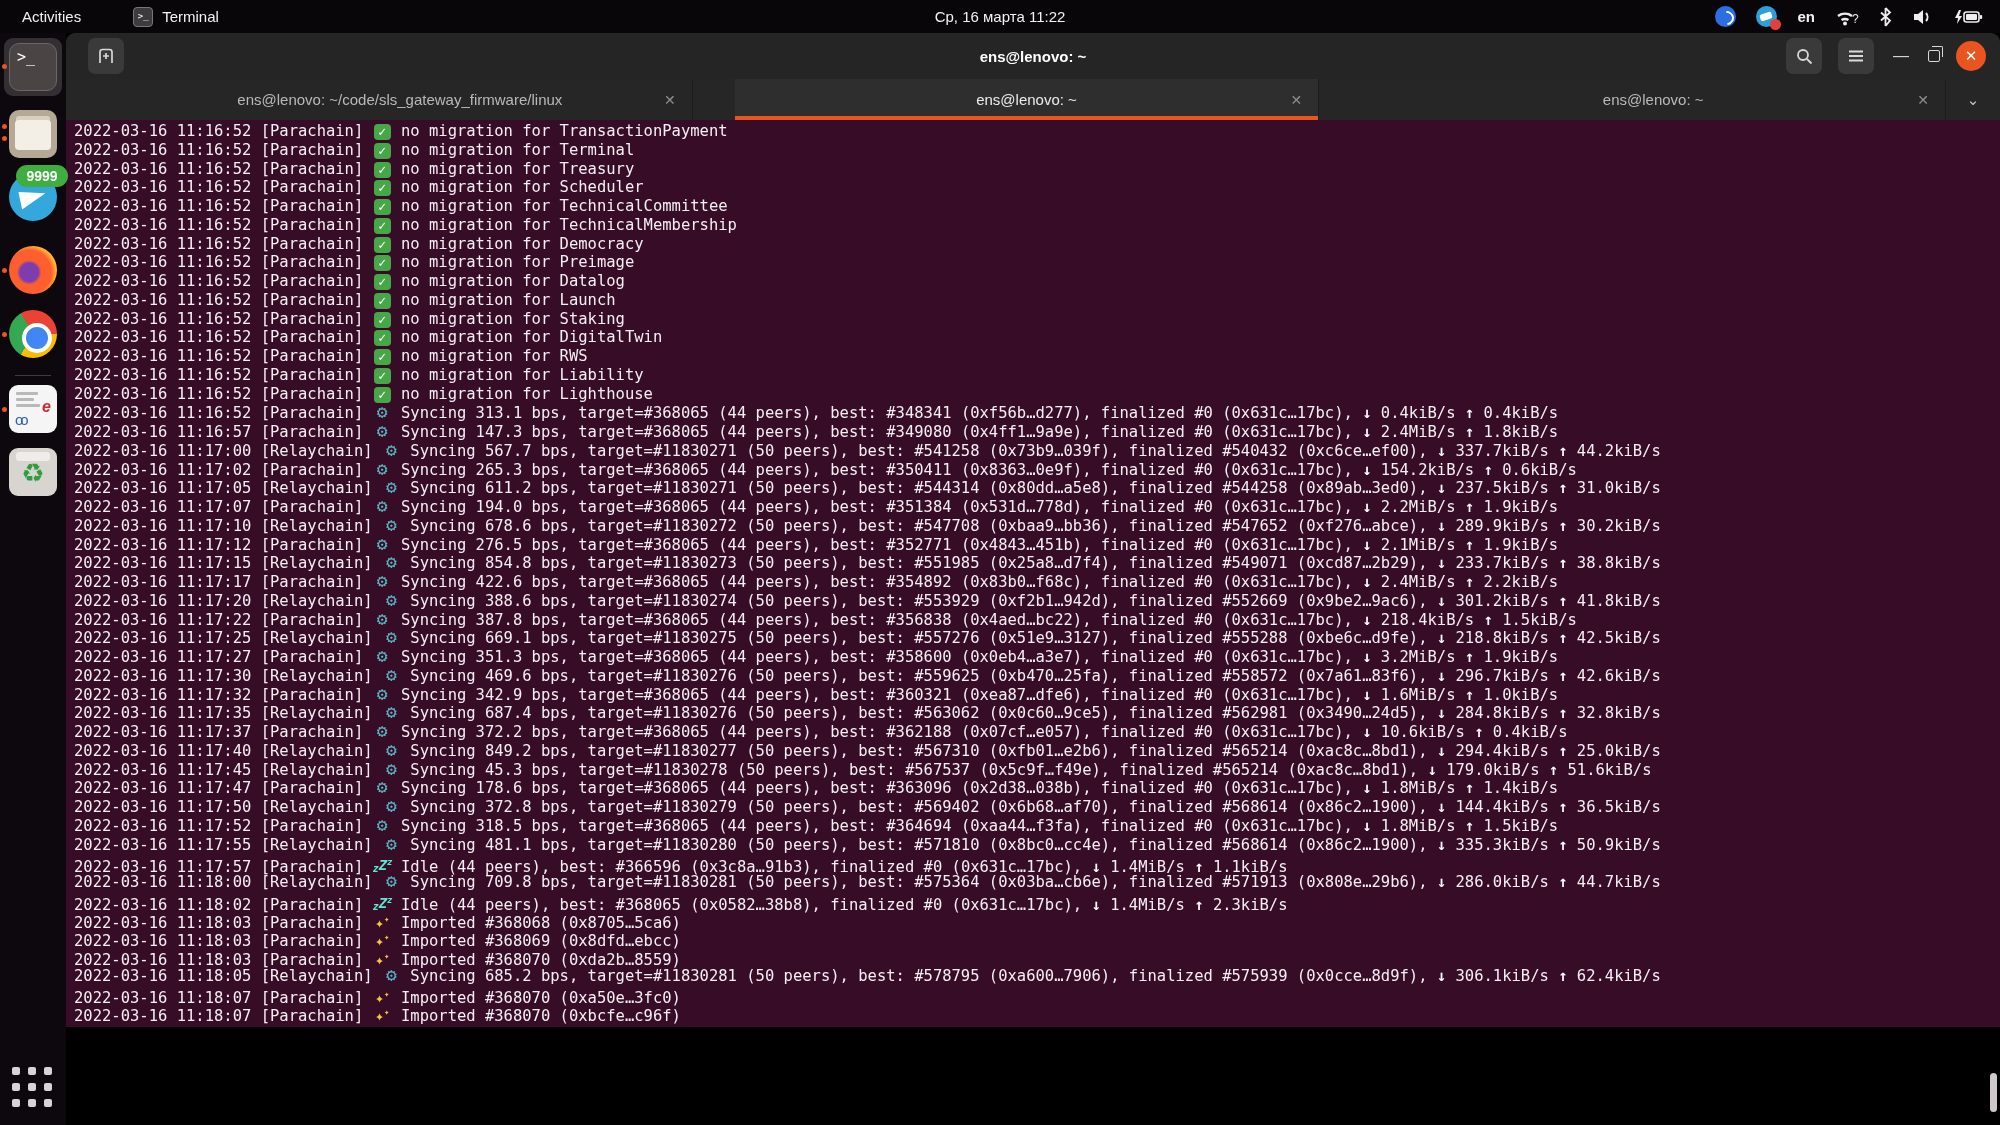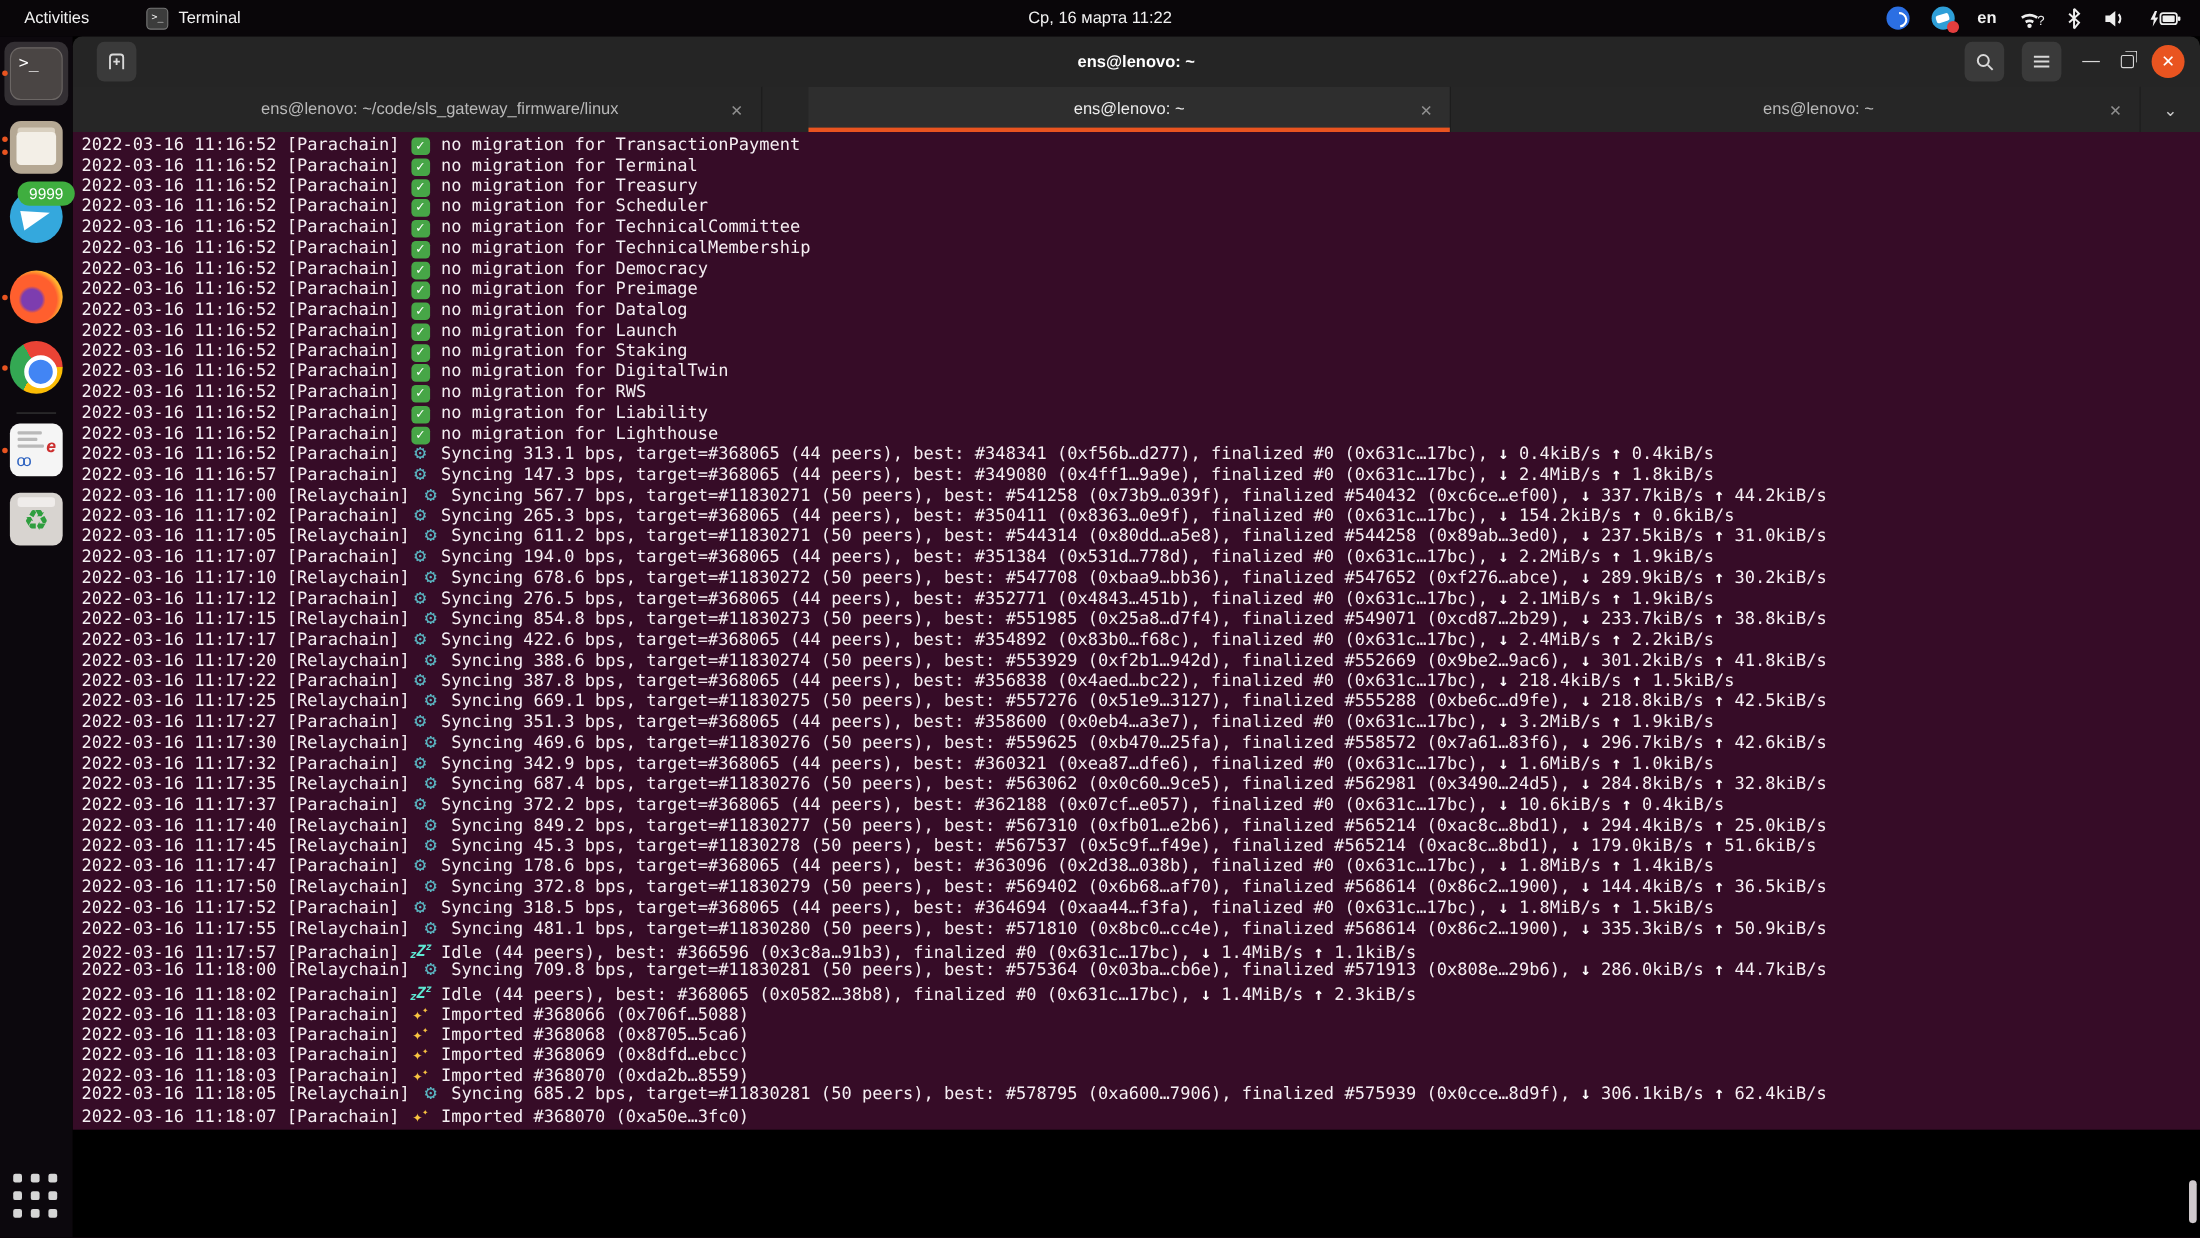--- a/index.html
+++ b/index.html
@@ -31,21 +31,21 @@
   .dock-dot { position:absolute; left:-7px; width:5px; height:5px; border-radius:50%; background:#e95420; }
   .tile-term-wrap { position:absolute; left:4px; top:5px; width:58px; height:58px; background:rgba(255,255,255,.16); border-radius:9px; }
   .tile-term { position:absolute; left:5px; top:5px; width:48px; height:48px; background:#4a4544; border:1px solid #6b6664;
                border-radius:10px; color:#fff; font-family:"DejaVu Sans Mono",monospace; font-size:15px; padding:4px 0 0 7px; }
   .tile-files { background:#b5a894; border-radius:10px; }
   .tile-files::after { content:""; position:absolute; left:6px; top:10px; width:36px; height:30px; background:#f3efe7; border-radius:4px; box-shadow:0 -5px 0 -1px #d9d0c0; }
   .tile-tg { background:#34a8dd; border-radius:50%; }
   .tile-tg::after { content:""; position:absolute; left:11px; top:16px; width:0; height:0;
                     border-left:26px solid #fff; border-top:7px solid transparent; border-bottom:11px solid transparent; transform:rotate(-12deg); }
   .tg-badge { position:absolute; left:7px; top:-8px; min-width:52px; height:22px; background:#3fae3f; border-radius:12px;
-              color:#fff; font-size:14px; font-weight:normal; text-align:center; line-height:22px; padding:0 6px; z-index:2; }
+              color:#fff; font-size:14px; font-weight:bold; text-align:center; line-height:22px; padding:0 6px; z-index:2; }
   .tile-ff { border-radius:50%; background:radial-gradient(circle at 42% 55%, #7d3daf 0 24%, #ff5f2e 32% 58%, #ffb32e 70%); }
   .tile-chrome { border-radius:50%;
       background:conic-gradient(from -30deg, #ea4335 0 120deg, #fbbc05 120deg 240deg, #34a853 240deg 360deg); }
   .tile-chrome::after { content:""; position:absolute; left:13px; top:13px; width:22px; height:22px; border-radius:50%;
       background:#4285f4; border:4px solid #fff; }
   .dock-divider { position:absolute; left:15px; width:36px; height:1px; background:#3d3d3d; }
   .tile-docs { background:#f5f5f5; border-radius:9px; }
   .tile-docs .dl { position:absolute; left:7px; height:3px; background:#b9b9b9; border-radius:1px; }
   .tile-docs .de { position:absolute; right:6px; top:13px; color:#cc2e2e; font-size:16px; font-weight:bold; font-style:italic; }
   .tile-docs .dg { position:absolute; left:6px; bottom:5px; font-size:15px; color:#2d62c0; letter-spacing:-3px; }
@@ -259,21 +259,20 @@
         <div class="tline"><span>2022-03-16 11:17:37 [Parachain] </span><span class="ico ic-gear">⚙</span> <span>Syncing 372.2 bps, target=#368065 (44 peers), best: #362188 (0x07cf…e057), finalized #0 (0x631c…17bc), <span class="arr">↓</span> 10.6kiB/s <span class="arr">↑</span> 0.4kiB/s</span></div>
         <div class="tline"><span>2022-03-16 11:17:40 [Relaychain] </span><span class="ico ic-gear">⚙</span> <span>Syncing 849.2 bps, target=#11830277 (50 peers), best: #567310 (0xfb01…e2b6), finalized #565214 (0xac8c…8bd1), <span class="arr">↓</span> 294.4kiB/s <span class="arr">↑</span> 25.0kiB/s</span></div>
         <div class="tline"><span>2022-03-16 11:17:45 [Relaychain] </span><span class="ico ic-gear">⚙</span> <span>Syncing 45.3 bps, target=#11830278 (50 peers), best: #567537 (0x5c9f…f49e), finalized #565214 (0xac8c…8bd1), <span class="arr">↓</span> 179.0kiB/s <span class="arr">↑</span> 51.6kiB/s</span></div>
         <div class="tline"><span>2022-03-16 11:17:47 [Parachain] </span><span class="ico ic-gear">⚙</span> <span>Syncing 178.6 bps, target=#368065 (44 peers), best: #363096 (0x2d38…038b), finalized #0 (0x631c…17bc), <span class="arr">↓</span> 1.8MiB/s <span class="arr">↑</span> 1.4kiB/s</span></div>
         <div class="tline"><span>2022-03-16 11:17:50 [Relaychain] </span><span class="ico ic-gear">⚙</span> <span>Syncing 372.8 bps, target=#11830279 (50 peers), best: #569402 (0x6b68…af70), finalized #568614 (0x86c2…1900), <span class="arr">↓</span> 144.4kiB/s <span class="arr">↑</span> 36.5kiB/s</span></div>
         <div class="tline"><span>2022-03-16 11:17:52 [Parachain] </span><span class="ico ic-gear">⚙</span> <span>Syncing 318.5 bps, target=#368065 (44 peers), best: #364694 (0xaa44…f3fa), finalized #0 (0x631c…17bc), <span class="arr">↓</span> 1.8MiB/s <span class="arr">↑</span> 1.5kiB/s</span></div>
         <div class="tline"><span>2022-03-16 11:17:55 [Relaychain] </span><span class="ico ic-gear">⚙</span> <span>Syncing 481.1 bps, target=#11830280 (50 peers), best: #571810 (0x8bc0…cc4e), finalized #568614 (0x86c2…1900), <span class="arr">↓</span> 335.3kiB/s <span class="arr">↑</span> 50.9kiB/s</span></div>
         <div class="tline"><span>2022-03-16 11:17:57 [Parachain] </span><span class="ico ic-zzz"><span class="z1">z</span><span class="z2">Z</span><span class="z3">z</span></span> <span>Idle (44 peers), best: #366596 (0x3c8a…91b3), finalized #0 (0x631c…17bc), <span class="arr">↓</span> 1.4MiB/s <span class="arr">↑</span> 1.1kiB/s</span></div>
         <div class="tline"><span>2022-03-16 11:18:00 [Relaychain] </span><span class="ico ic-gear">⚙</span> <span>Syncing 709.8 bps, target=#11830281 (50 peers), best: #575364 (0x03ba…cb6e), finalized #571913 (0x808e…29b6), <span class="arr">↓</span> 286.0kiB/s <span class="arr">↑</span> 44.7kiB/s</span></div>
         <div class="tline"><span>2022-03-16 11:18:02 [Parachain] </span><span class="ico ic-zzz"><span class="z1">z</span><span class="z2">Z</span><span class="z3">z</span></span> <span>Idle (44 peers), best: #368065 (0x0582…38b8), finalized #0 (0x631c…17bc), <span class="arr">↓</span> 1.4MiB/s <span class="arr">↑</span> 2.3kiB/s</span></div>
-        <div class="tline"><span>2022-03-16 11:18:03 [Parachain] </span><span class="ico ic-spark">✦<span class="sp2">✦</span></span> <span>Imported #368066 (0x706f…5088)</span></div>
         <div class="tline"><span>2022-03-16 11:18:03 [Parachain] </span><span class="ico ic-spark">✦<span class="sp2">✦</span></span> <span>Imported #368068 (0x8705…5ca6)</span></div>
         <div class="tline"><span>2022-03-16 11:18:03 [Parachain] </span><span class="ico ic-spark">✦<span class="sp2">✦</span></span> <span>Imported #368069 (0x8dfd…ebcc)</span></div>
         <div class="tline"><span>2022-03-16 11:18:03 [Parachain] </span><span class="ico ic-spark">✦<span class="sp2">✦</span></span> <span>Imported #368070 (0xda2b…8559)</span></div>
         <div class="tline"><span>2022-03-16 11:18:05 [Relaychain] </span><span class="ico ic-gear">⚙</span> <span>Syncing 685.2 bps, target=#11830281 (50 peers), best: #578795 (0xa600…7906), finalized #575939 (0x0cce…8d9f), <span class="arr">↓</span> 306.1kiB/s <span class="arr">↑</span> 62.4kiB/s</span></div>
         <div class="tline"><span>2022-03-16 11:18:07 [Parachain] </span><span class="ico ic-spark">✦<span class="sp2">✦</span></span> <span>Imported #368070 (0xa50e…3fc0)</span></div>
         <div class="tline"><span>2022-03-16 11:18:07 [Parachain] </span><span class="ico ic-spark">✦<span class="sp2">✦</span></span> <span>Imported #368070 (0xbcfe…c96f)</span></div>
         <div class="tline"><span>2022-03-16 11:18:07 [Parachain] </span><span class="ico ic-zzz"><span class="z1">z</span><span class="z2">Z</span><span class="z3">z</span></span> <span>Idle (42 peers), best: #368065 (0x0582…38b8), finalized #0 (0x631c…17bc), <span class="arr">↓</span> 4.4MiB/s <span class="arr">↑</span> 9.0kiB/s</span></div>
         <div class="tline"><span>2022-03-16 11:18:10 [Relaychain] </span><span class="ico ic-gear">⚙</span> <span>Syncing 740.8 bps, target=#11830282 (50 peers), best: #582500 (0xdaa3…e886), finalized #582250 (0xa422…d055), <span class="arr">↓</span> 313.4kiB/s <span class="arr">↑</span> 52.0kiB/s</span></div>
       </div>
     <div class="scrollthumb"></div>

